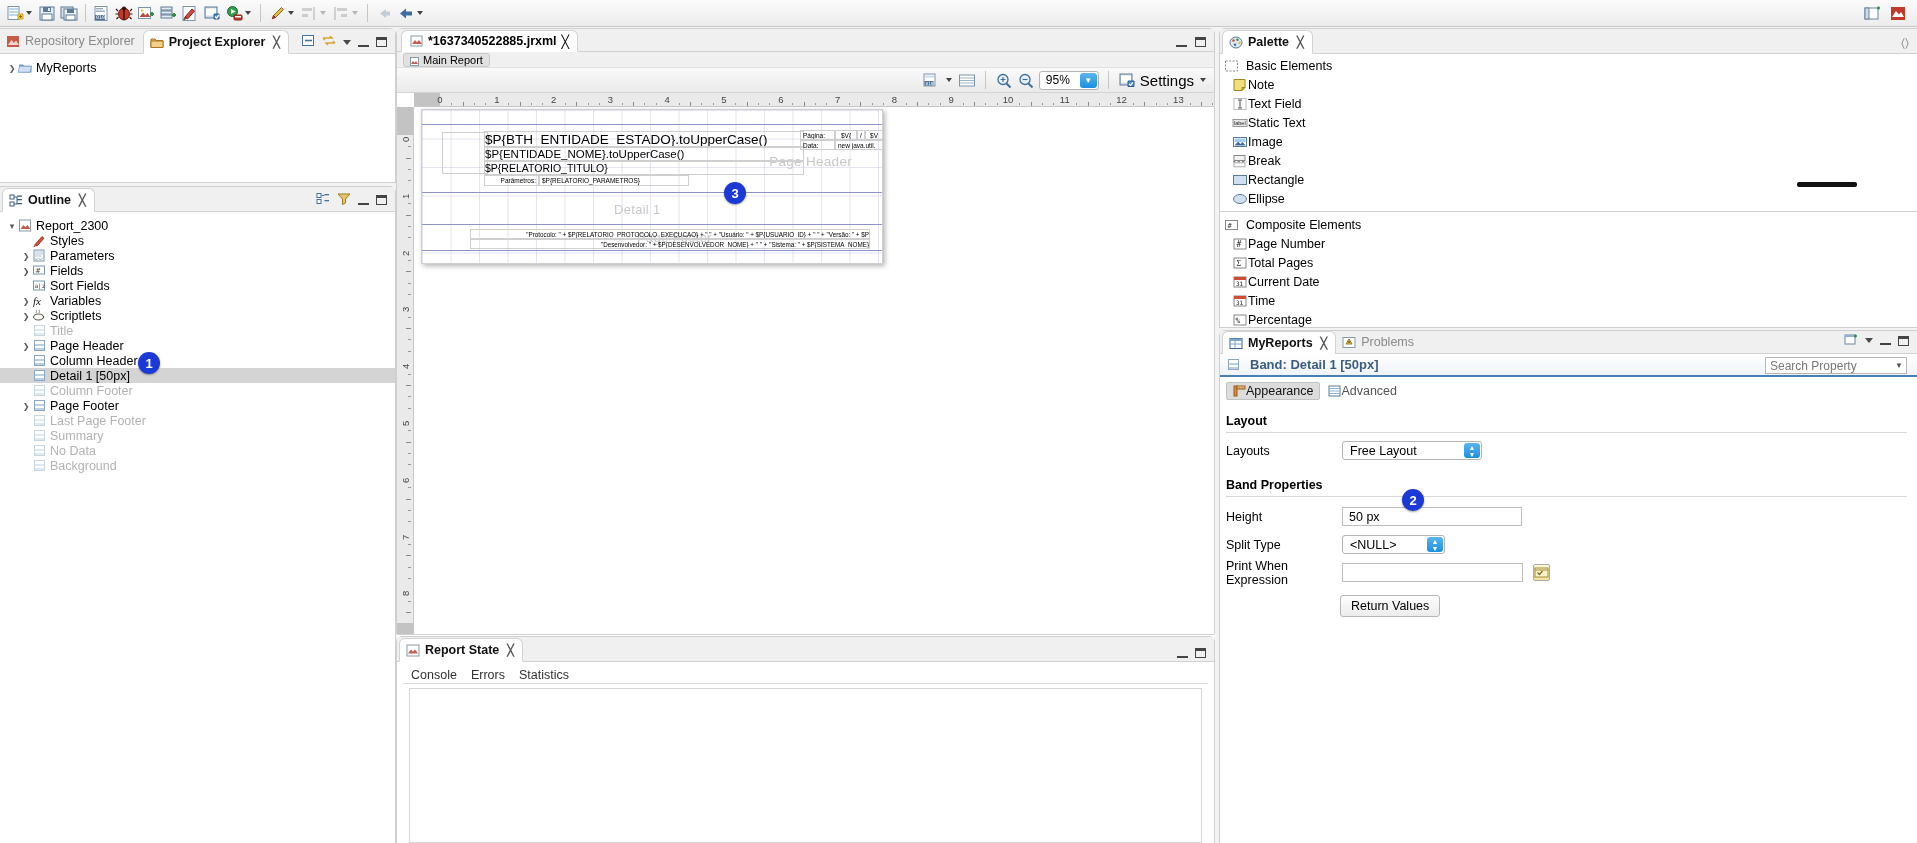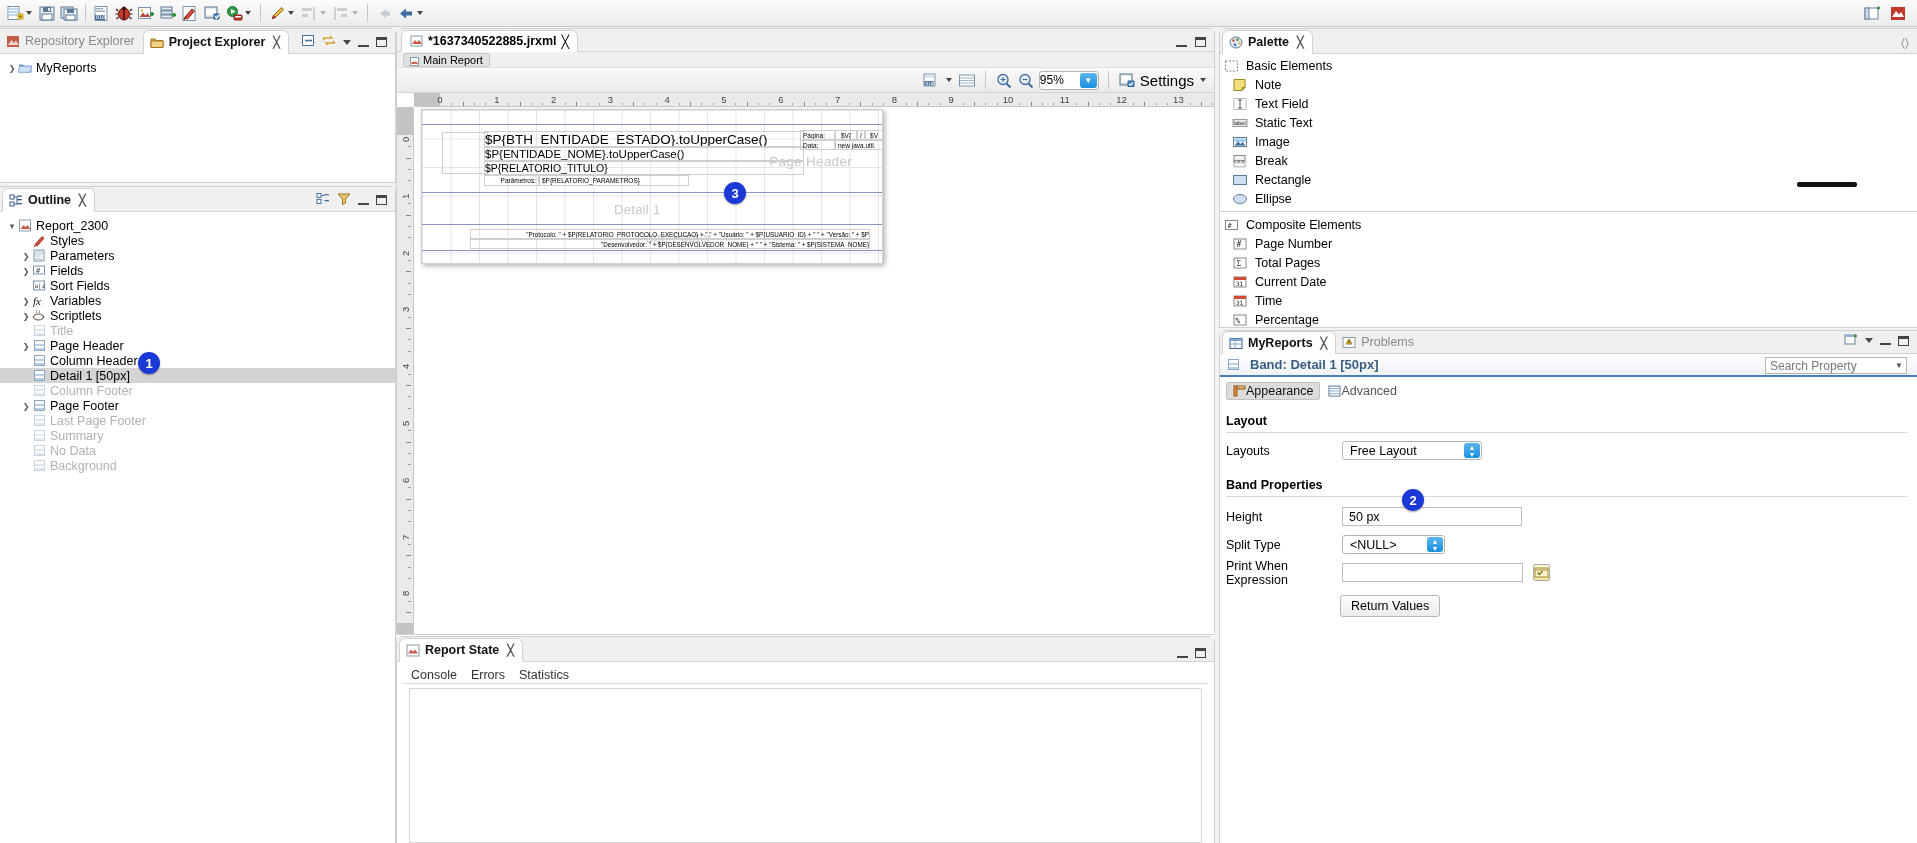--- a/index.html
+++ b/index.html
@@ -101,21 +101,21 @@
   .ed-win-btns { margin-left: auto; display: flex; gap: 8px; padding: 0 8px 4px 0; align-items: center; }
 
   .ed-toolbar {
     height: 25px; background: linear-gradient(to bottom,#fafafa,#eaeaea);
     border-bottom: 1px solid #d4d4d4; display: flex; align-items: center;
     justify-content: flex-end; padding-right: 6px; gap: 4px;
   }
   .zoom-combo {
     display: flex; align-items: center; height: 19px; width: 60px;
     border: 1px solid #b4b4b4; border-radius: 3px; background: #fff;
-    font-size: 12px; position: relative;
+    font-size: 12px; padding-left: 6px; position: relative;
   }
   .combo-arrow {
     position: absolute; right: 1px; top: 1px; width: 17px; height: 15px;
     background: linear-gradient(to bottom,#5cb6ef,#1a8fe0); border-radius: 3px;
     display: flex; align-items: center; justify-content: center;
     color: #fff; font-size: 8px;
   }
 
   .ed-body { position: relative; height: 541px; background: #fff; overflow: hidden; }
 
@@ -190,21 +190,21 @@
     position: absolute; left: 1219px; top: 28px; width: 698px; height: 300px;
     background: #fff; border: 1px solid #cfcfcf; border-right: 0;
     border-radius: 6px 0 0 0;
   }
   .pal-list { padding: 2px 0 0 0; }
   .pal-group {
     display: flex; align-items: center; gap: 6px; height: 19px; padding-left: 4px;
     font-size: 12.5px;
   }
   .pal-item {
-    display: flex; align-items: center; gap: 7px; height: 19px; padding-left: 12px;
+    display: flex; align-items: center; height: 19px; padding-left: 12px;
     font-size: 12.5px; cursor: pointer;
   }
   .pal-ico { width: 16px; height: 14px; flex: 0 0 16px; position: relative; }
   .pal-div { height: 1px; background: #cfcfcf; margin: 3px 0 3px 0; }
 
   .scroll-indic {
     position: absolute; right: 60px; width: 60px; height: 5px; background: #111; border-radius: 2px;
   }
 
   .props {

